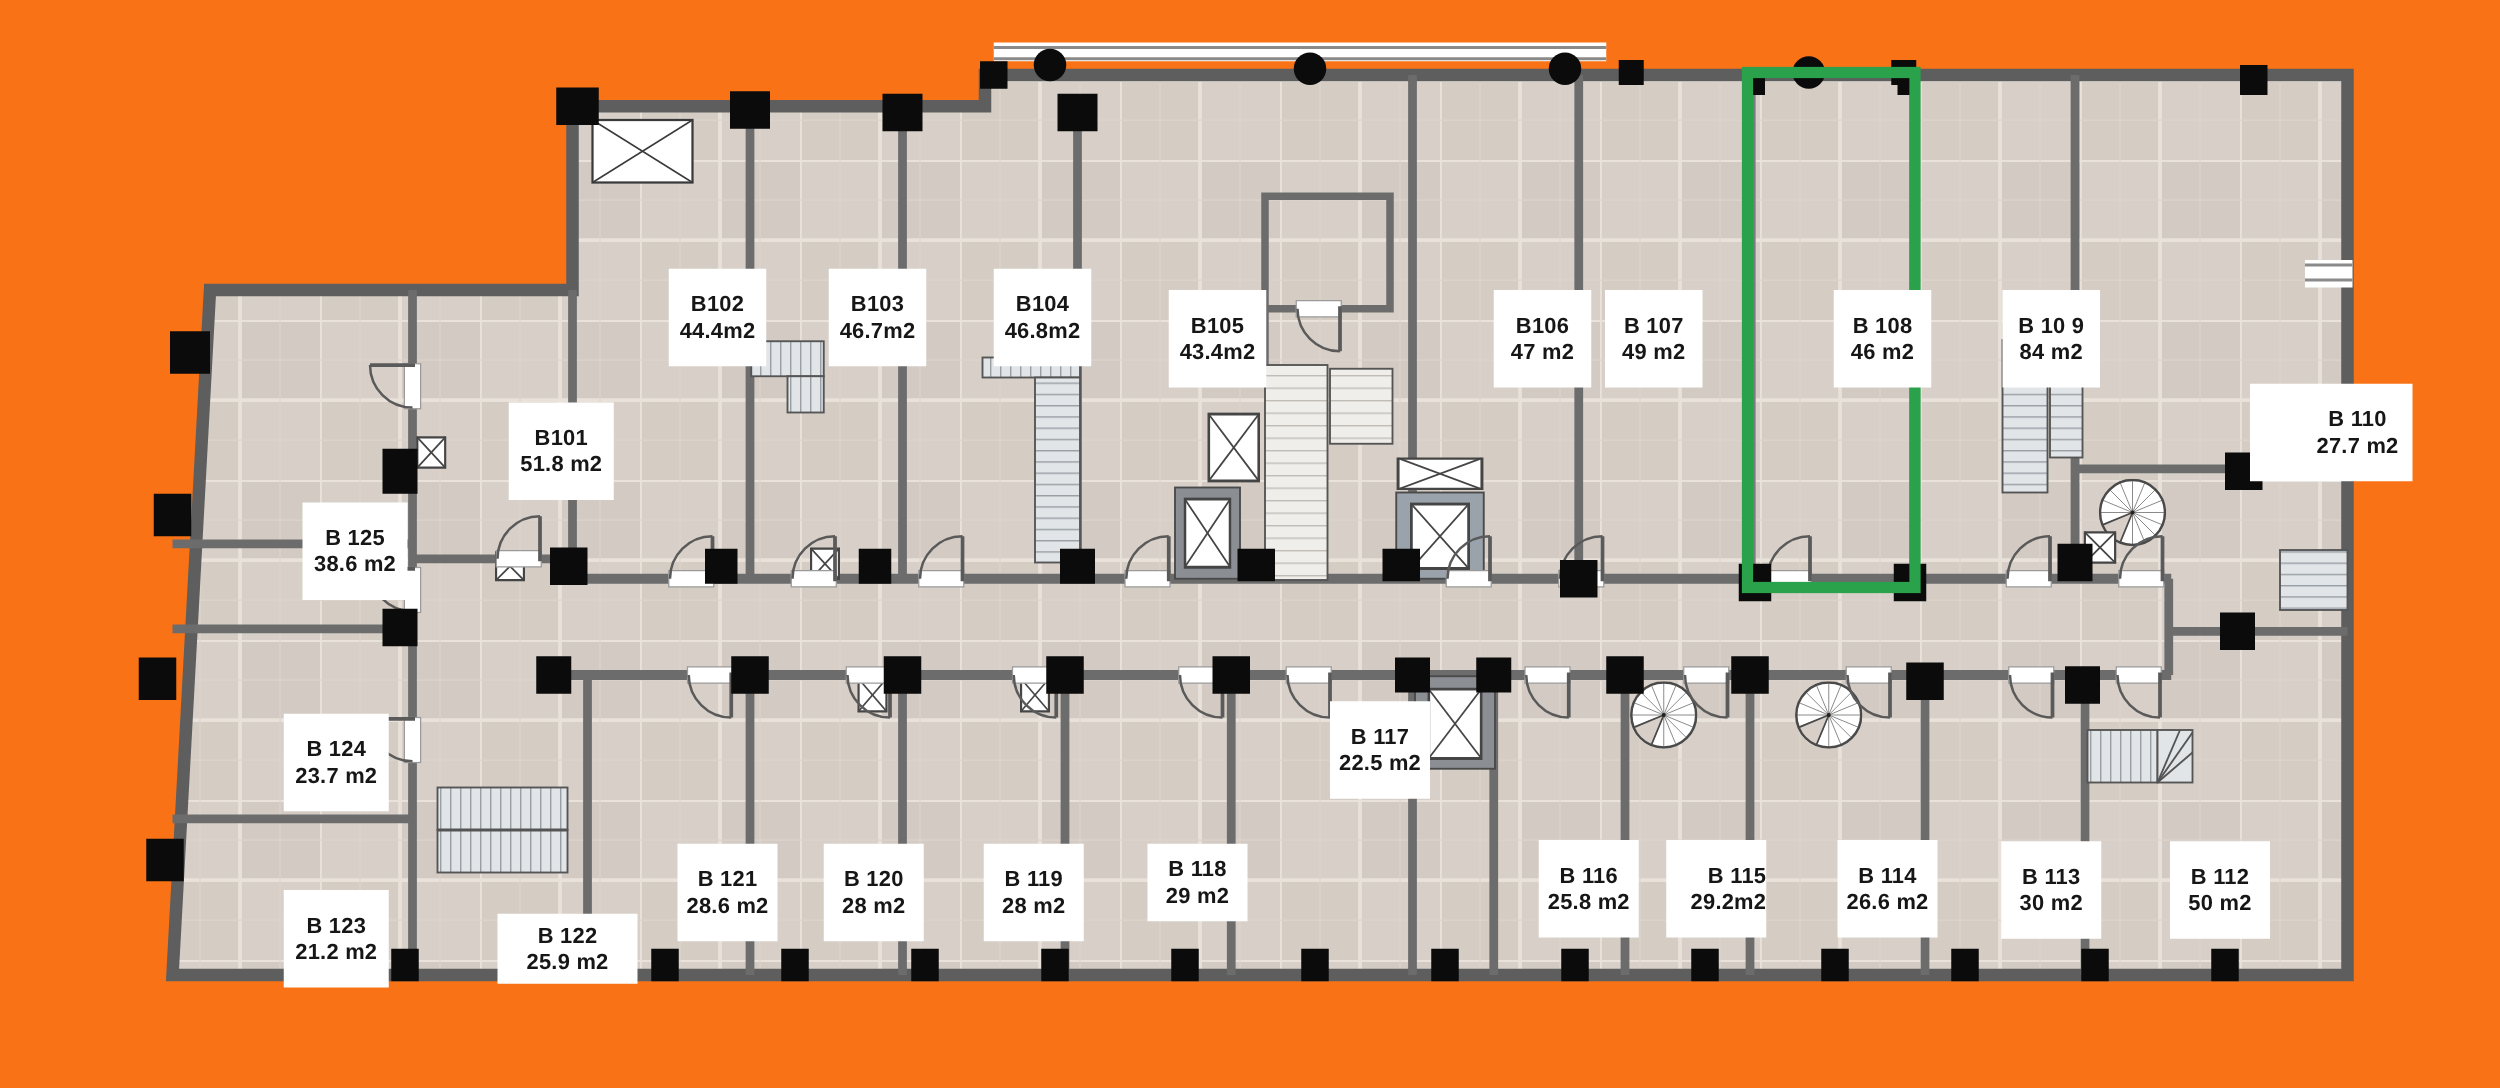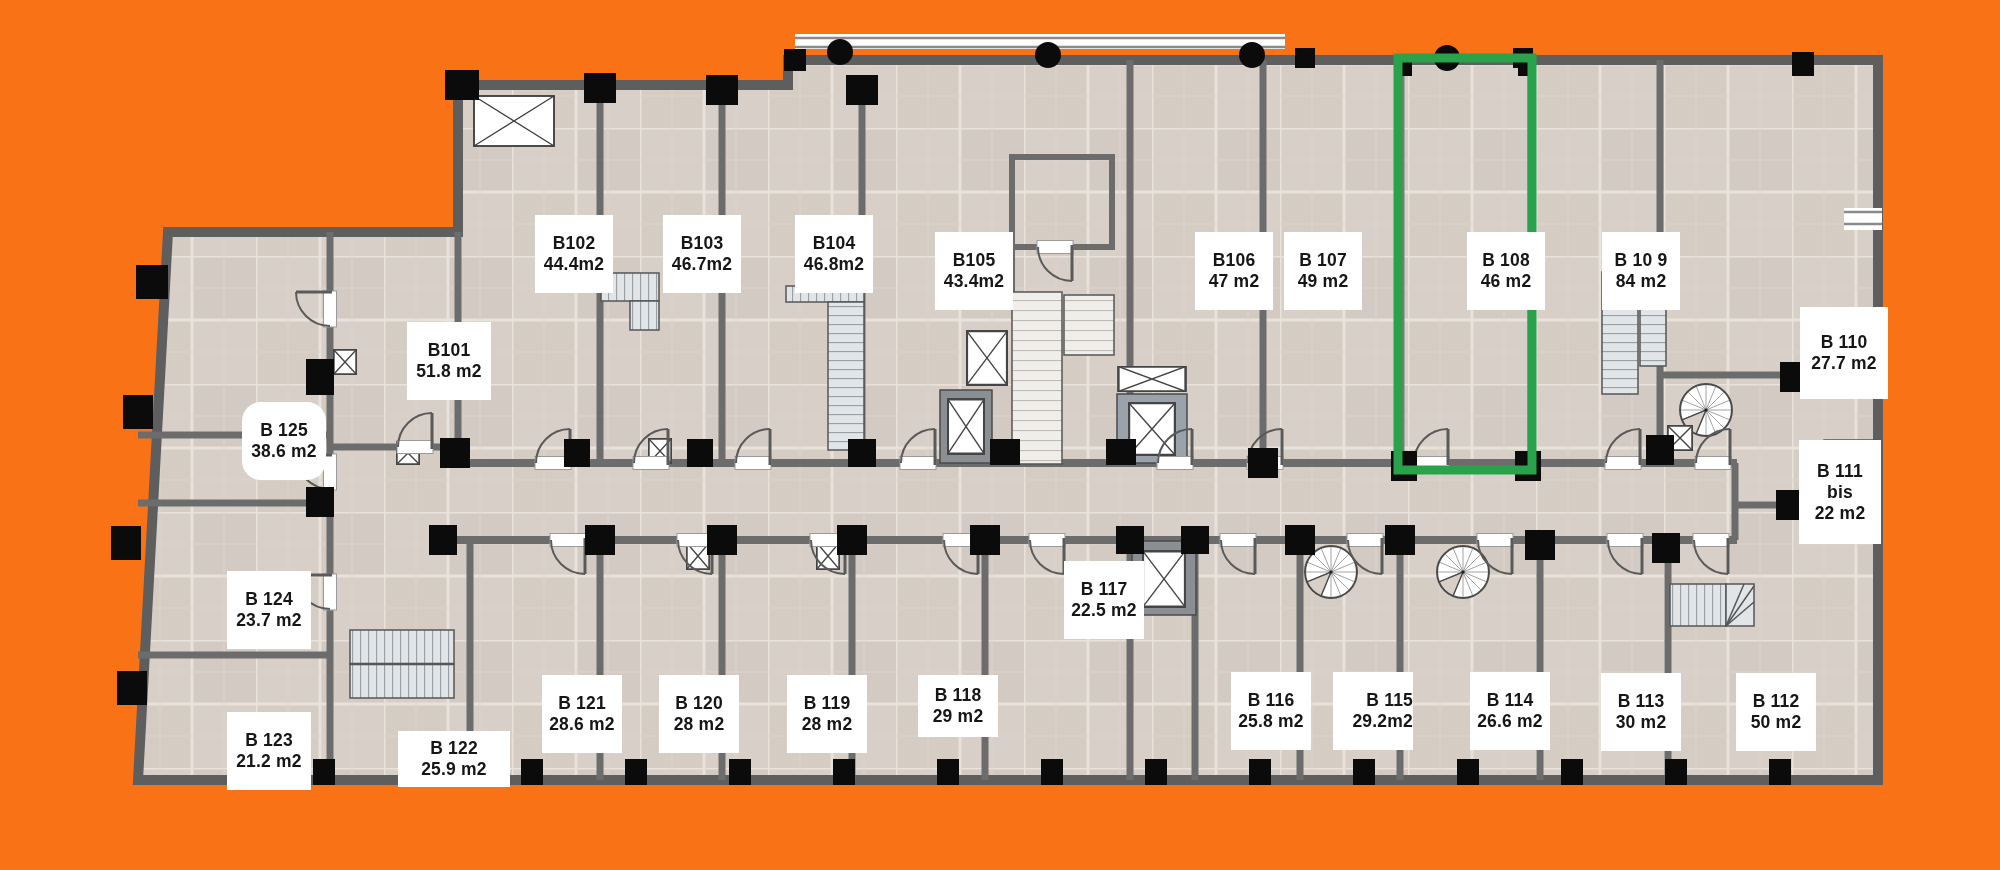--- a/index.html
+++ b/index.html
@@ -289,34 +289,29 @@
         <span>49 m2</span>
       </div>
       <div class="unit-label" style="left: 1467px; top: 232px; width: 78px; height: 78px;">
         <span>B 108</span>
         <span>46 m2</span>
       </div>
       <div class="unit-label" style="left: 1602px; top: 232px; width: 78px; height: 78px;">
         <span>B 10 9</span>
         <span>84 m2</span>
       </div>
-      <div class="unit-label" style="left: 1800px; top: 307px; width: 88px; height: 92px;">
+      <div class="unit-label" style="left: 1800px; top: 307px; width: 88px; height: 78px; padding-left: 42px;">
         <span>B 110</span>
         <span>27.7 m2</span>
-      </div>
-      <div class="unit-label" style="left: 1799px; top: 440px; width: 82px; height: 104px;">
-        <span>B 111</span>
-        <span>bis</span>
-        <span>22 m2</span>
       </div>
       <div class="unit-label" style="left: 407px; top: 322px; width: 84px; height: 78px;">
         <span>B101</span>
         <span>51.8 m2</span>
       </div>
-      <div class="unit-label" style="left: 242px; top: 402px; width: 84px; height: 78px; border-radius: 19px;">
+      <div class="unit-label" style="left: 242px; top: 402px; width: 84px; height: 78px;">
         <span>B 125</span>
         <span>38.6 m2</span>
       </div>
       <div class="unit-label" style="left: 227px; top: 571px; width: 84px; height: 78px;">
         <span>B 124</span>
         <span>23.7 m2</span>
       </div>
       <div class="unit-label" style="left: 227px; top: 712px; width: 84px; height: 78px;">
         <span>B 123</span>
         <span>21.2 m2</span>

